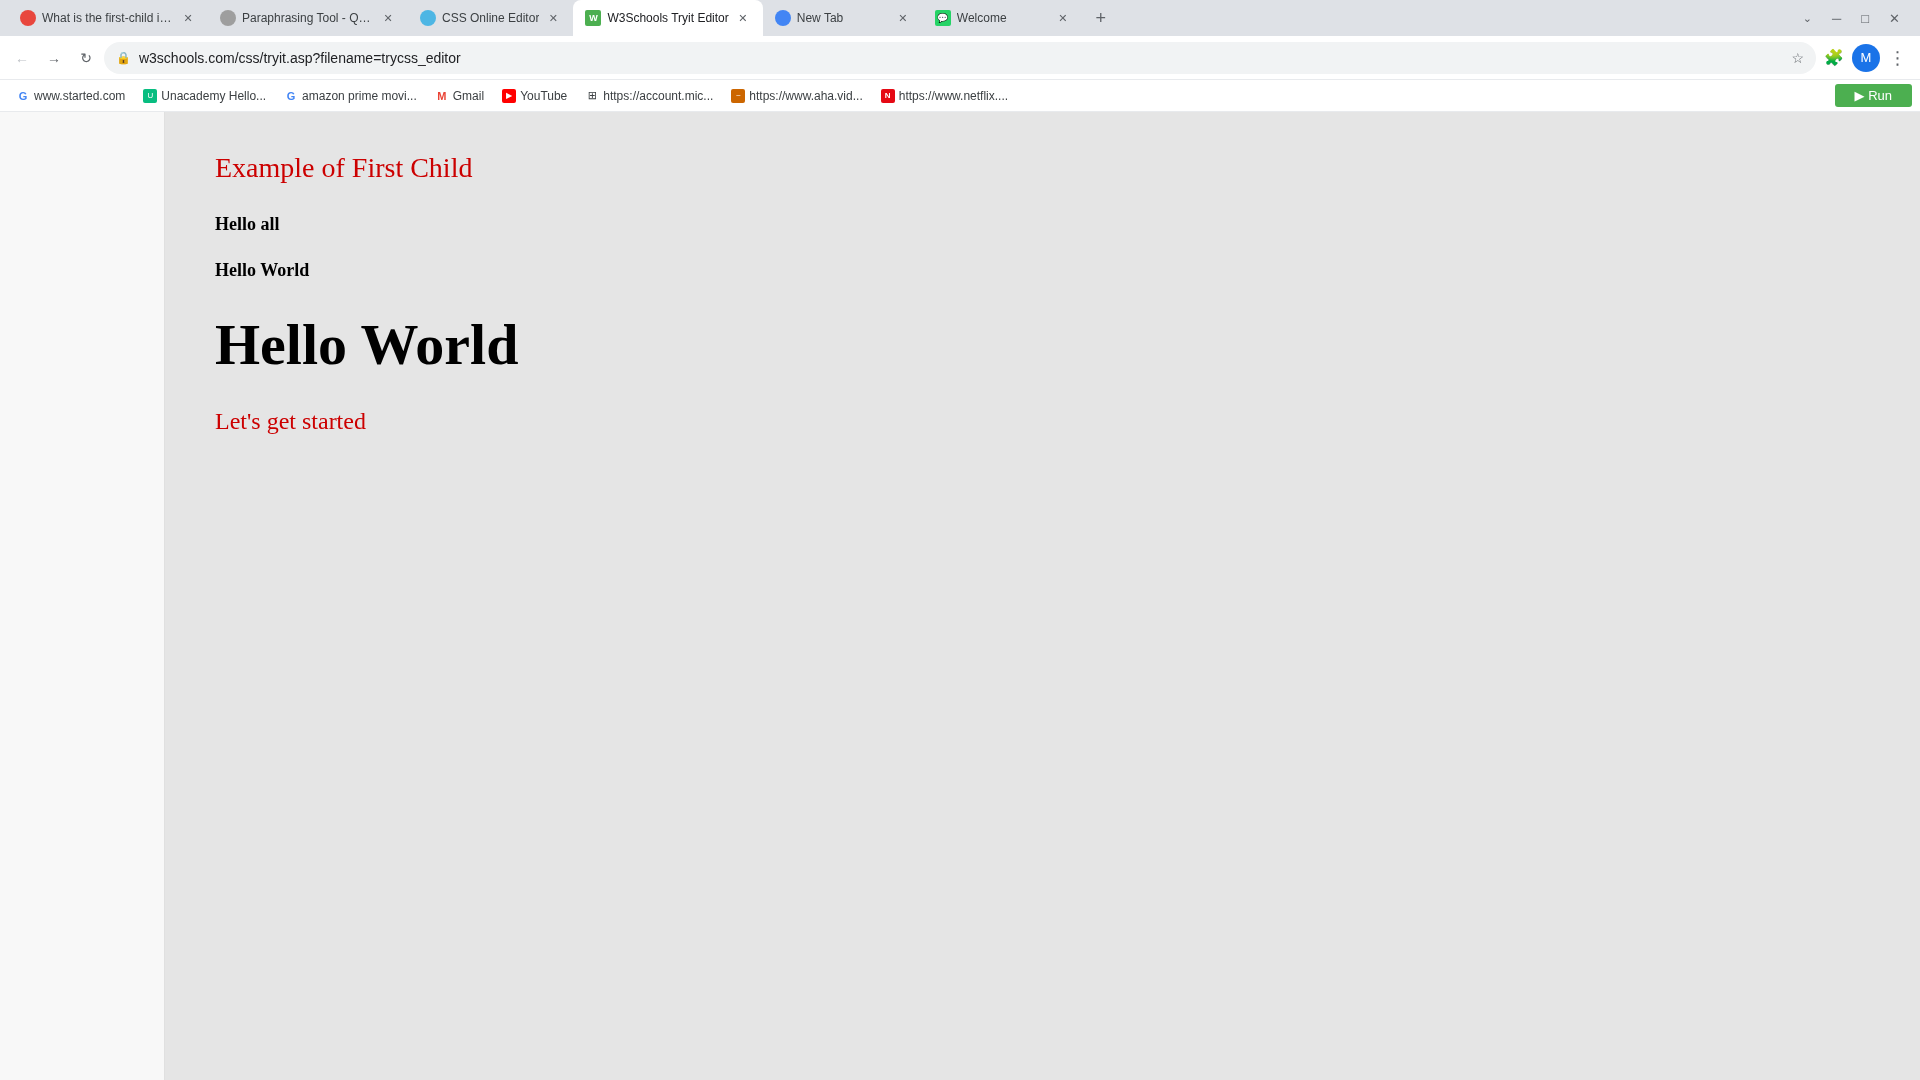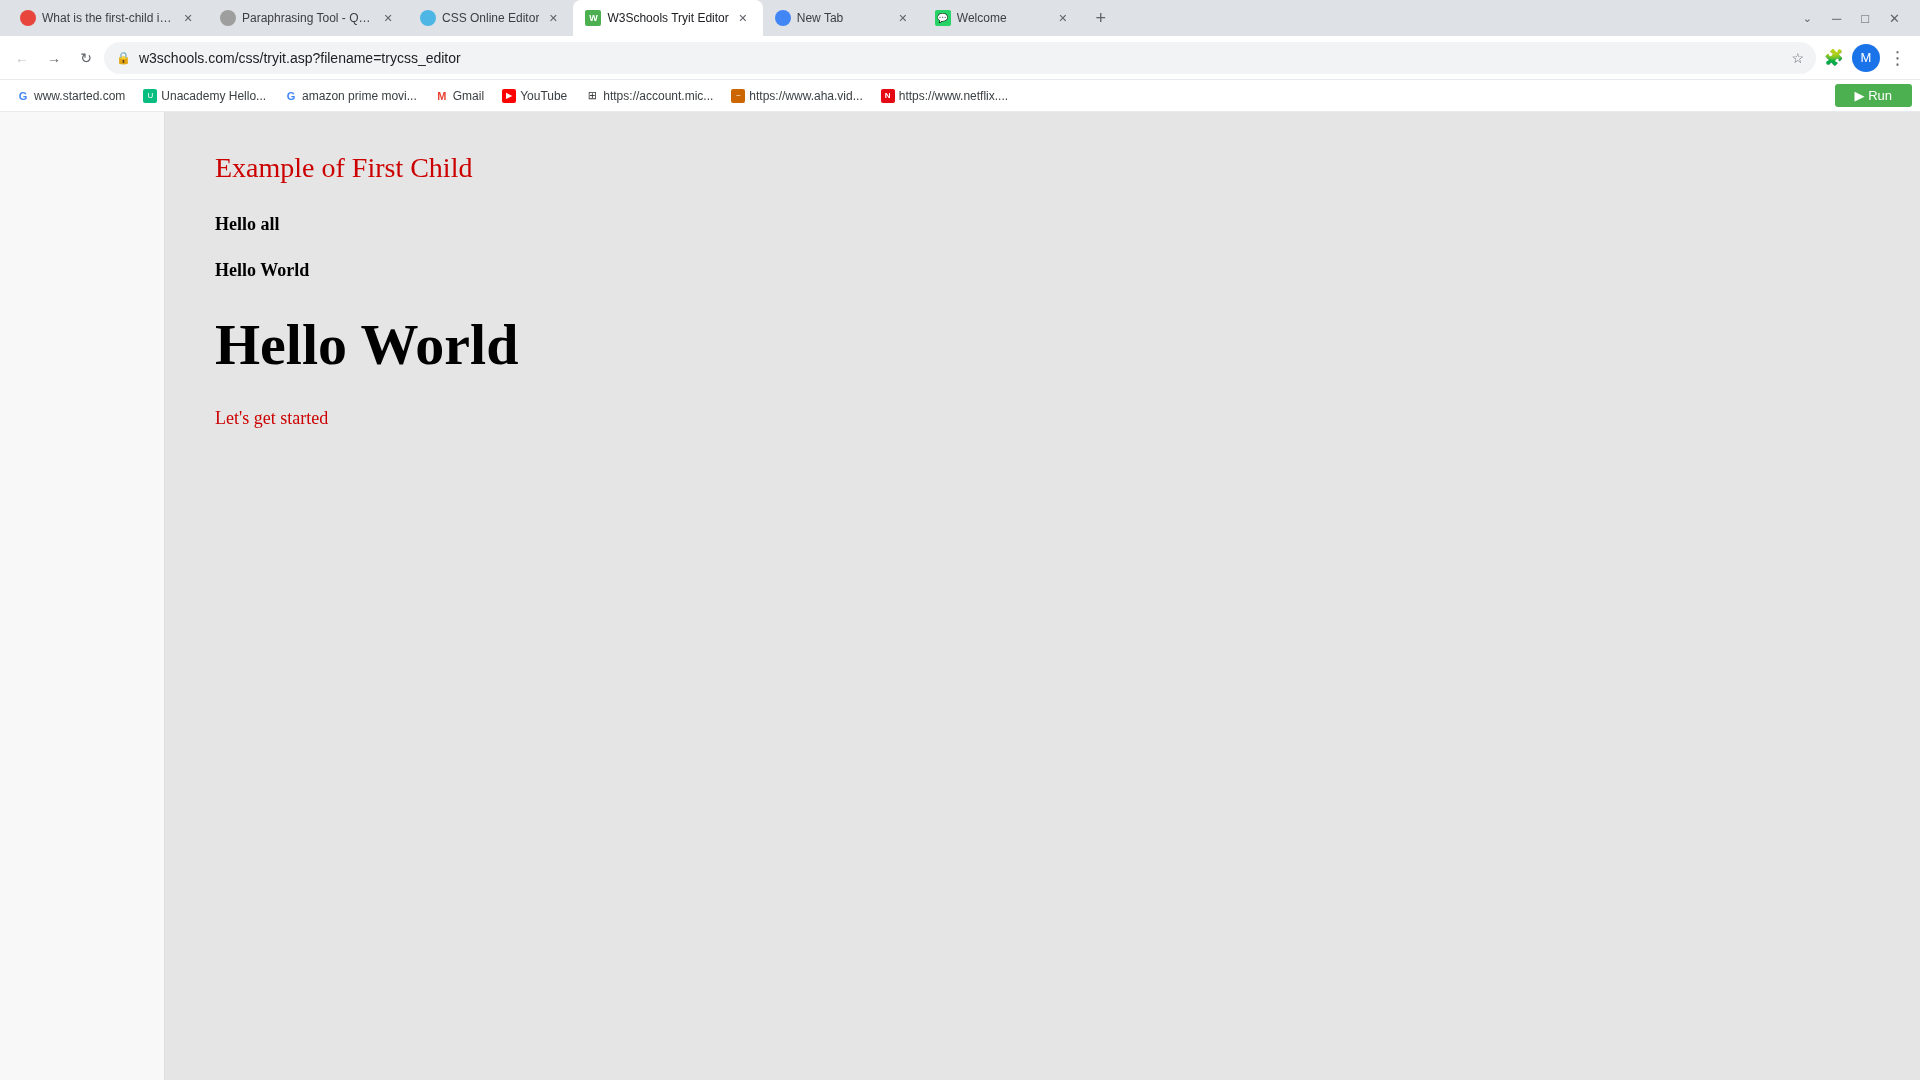--- a/index.html
+++ b/index.html
@@ -226,21 +226,21 @@
 
     .preview-h1 {
       font-size: 58px;
       font-weight: bold;
       color: #000000;
       font-family: Georgia, 'Times New Roman', serif;
       margin: 30px 0 30px 0;
     }
 
     .preview-p-red {
-      font-size: 18px;
+      font-size: 24px;
       color: #cc0000;
       font-family: Georgia, 'Times New Roman', serif;
       margin-bottom: 20px;
     }
   </style>
 </head>
 <body>
 
 <div class="title-bar">
 

